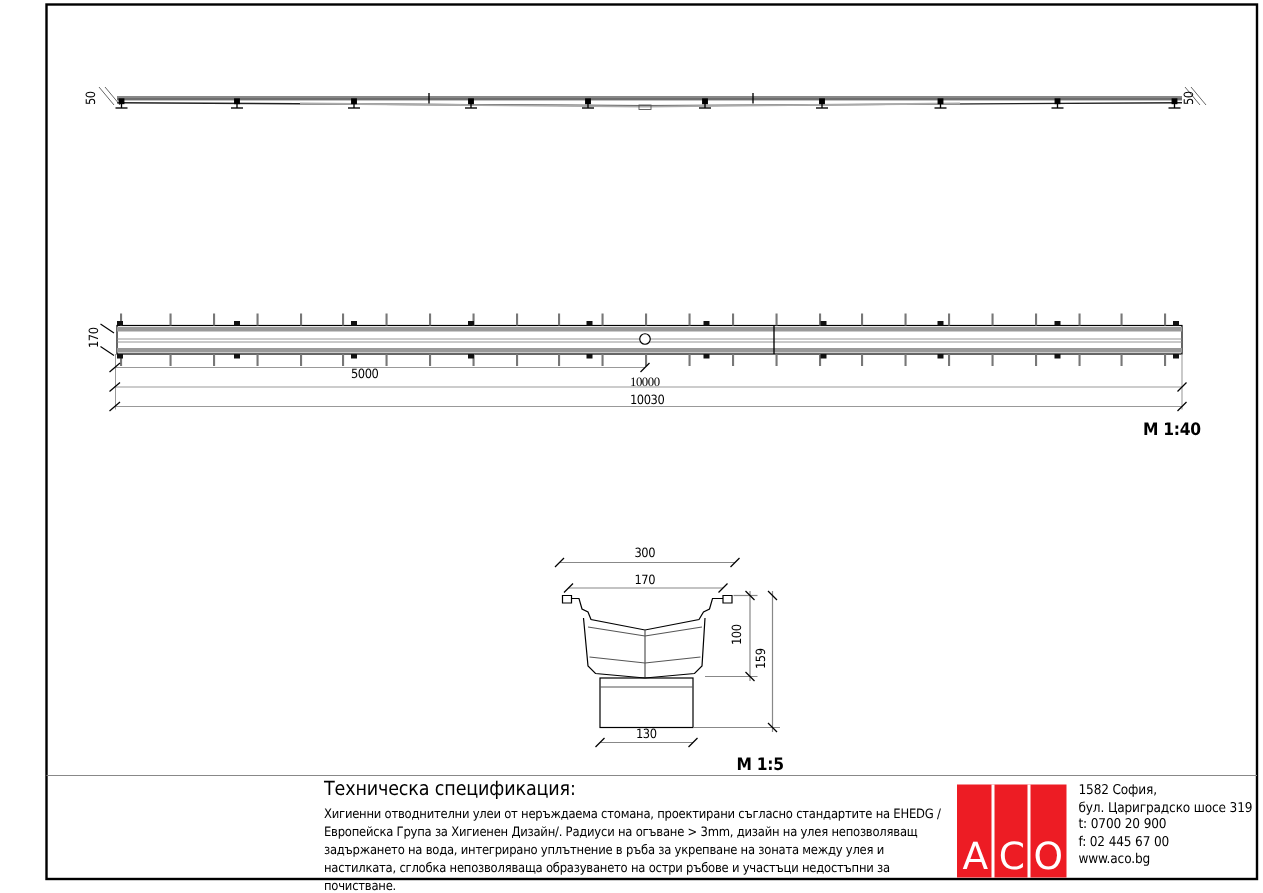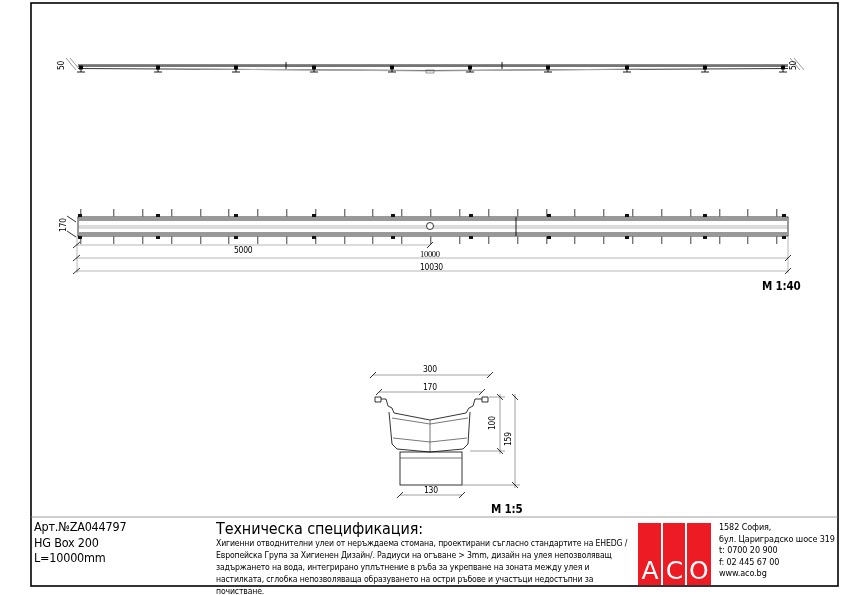--- a/index.html
+++ b/index.html
@@ -1,21 +1,21 @@
 <!DOCTYPE html>
 <html><head>
 <meta charset="utf-8">
 <style>
   html,body{margin:0;padding:0;background:#fff;}
   body{width:842px;height:595px;position:relative;overflow:hidden;font-family:"DejaVu Sans Condensed","DejaVu Sans",sans-serif;}
   .sheet{position:absolute;left:0;top:0;width:842px;height:595px;}
   svg{position:absolute;left:0;top:0;}
   .txt{position:absolute;color:#000;white-space:nowrap;}
   .art{left:34px;top:519px;font-size:12.5px;line-height:15.5px;letter-spacing:-0.2px;}
-  .spec-title{left:216px;top:519px;font-size:16px;letter-spacing:-0.1px;}
+  .spec-title{left:216px;top:519px;font-size:13px;letter-spacing:-0.1px;}
   .spec-body{left:216px;top:537px;font-size:8.6px;line-height:12px;letter-spacing:-0.15px;white-space:normal;width:420px;}
   .addr{left:719px;top:522px;font-size:9px;line-height:11.6px;letter-spacing:-0.1px;}
   .scale{font-size:11.5px;letter-spacing:-0.2px;font-weight:bold;}
   .dim{font-size:8.5px;letter-spacing:-0.3px;}
   .logo{position:absolute;left:638px;top:523px;width:73px;height:62px;background:#ed1c24;}
   .logo .sep{position:absolute;top:0;width:2px;height:100%;background:#fff;}
   .logo .letters{position:absolute;left:0;right:0;bottom:0;height:28px;display:flex;}
   .logo .letters span{flex:1;color:#fff;font-family:"DejaVu Sans",sans-serif;font-size:25px;line-height:28px;text-align:center;}
 </style>
 </head>
@@ -246,25 +246,20 @@
   <div class="txt dim" style="left:420px;top:262px;">10030</div>
   <div class="txt scale" style="left:762px;top:279px;">M 1:40</div>
 
   <div class="txt dim" style="left:423px;top:364px;">300</div>
   <div class="txt dim" style="left:423px;top:382px;">170</div>
   <div class="txt dim" style="left:487px;top:430px;transform:rotate(-90deg);transform-origin:left top;">100</div>
   <div class="txt dim" style="left:503px;top:446px;transform:rotate(-90deg);transform-origin:left top;">159</div>
   <div class="txt dim" style="left:424px;top:485px;">130</div>
   <div class="txt scale" style="left:491px;top:502px;">M 1:5</div>
 
-  <div class="txt art">
-    <div>Арт.№ZA044797</div>
-    <div>HG Box 200</div>
-    <div>L=10000mm</div>
-  </div>
 
   <div class="txt spec-title">Техническа спецификация:</div>
   <div class="txt spec-body">Хигиенни отводнителни улеи от неръждаема стомана, проектирани съгласно стандартите на EHEDG /Европейска Група за Хигиенен Дизайн/. Радиуси на огъване &gt; 3mm, дизайн на улея непозволяващ задържането на вода, интегрирано уплътнение в ръба за укрепване на зоната между улея и настилката, сглобка непозволяваща образуването на остри ръбове и участъци недостъпни за почистване.</div>
 
   <div class="logo">
     <div class="sep" style="left:23px;"></div>
     <div class="sep" style="left:47px;"></div>
     <div class="letters">
       <span>A</span>
       <span>C</span>

